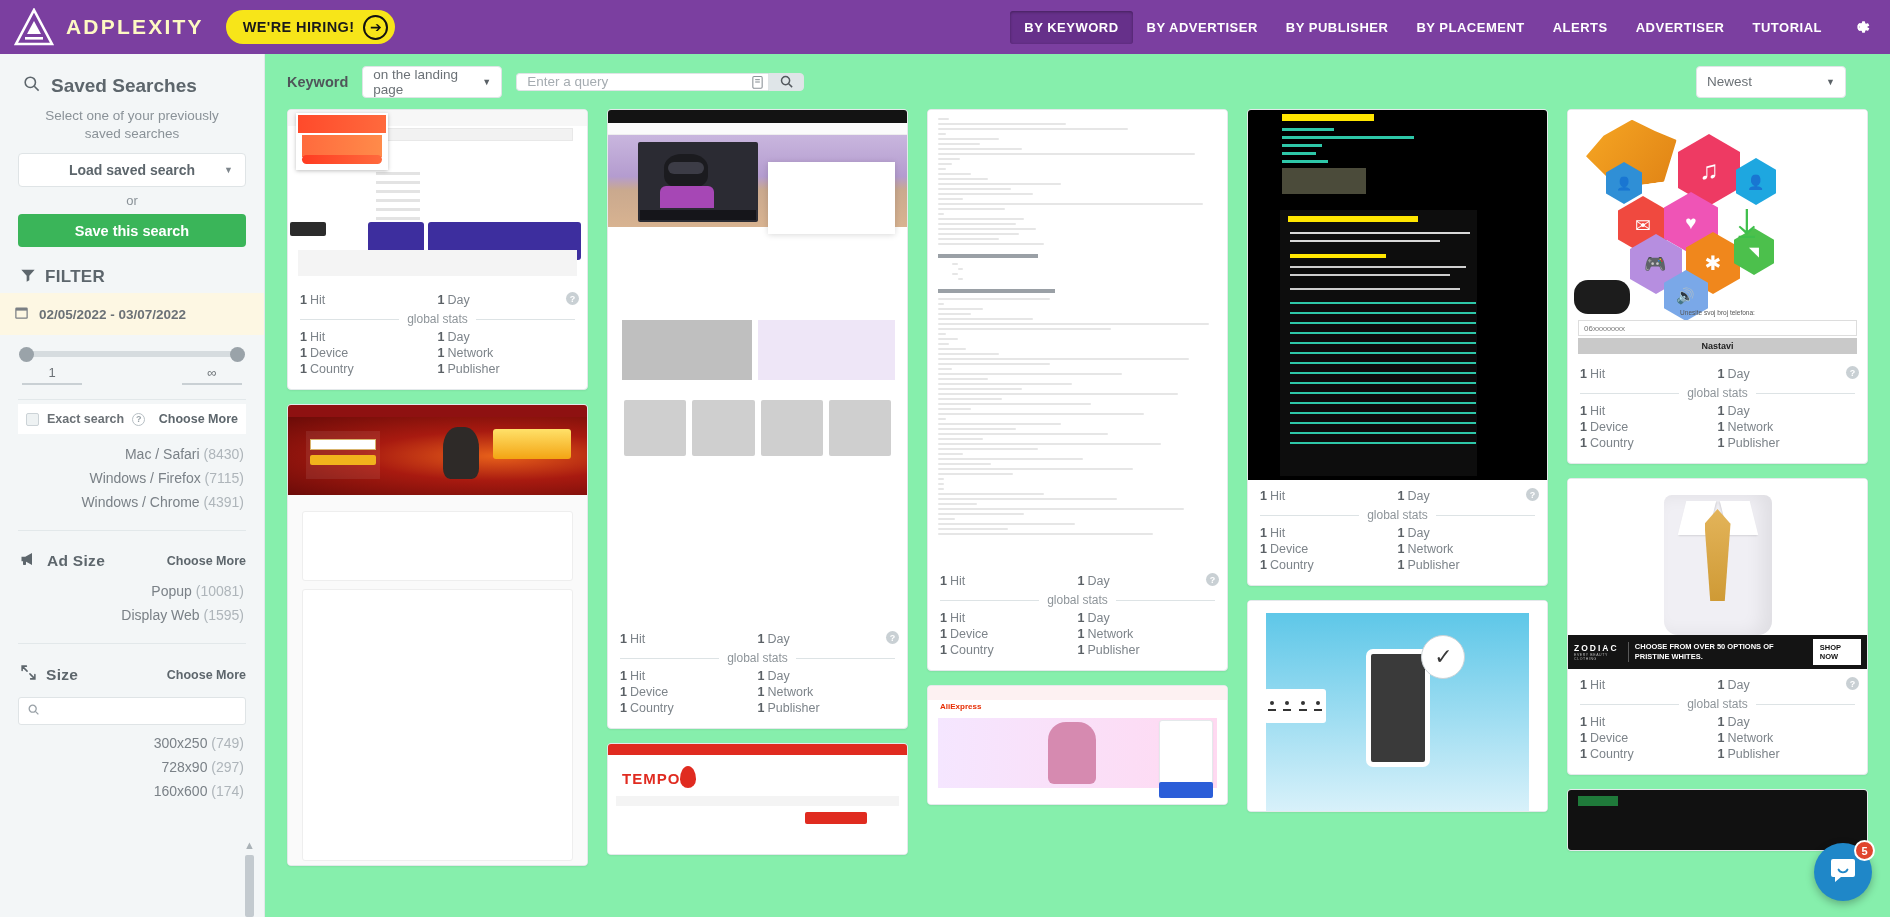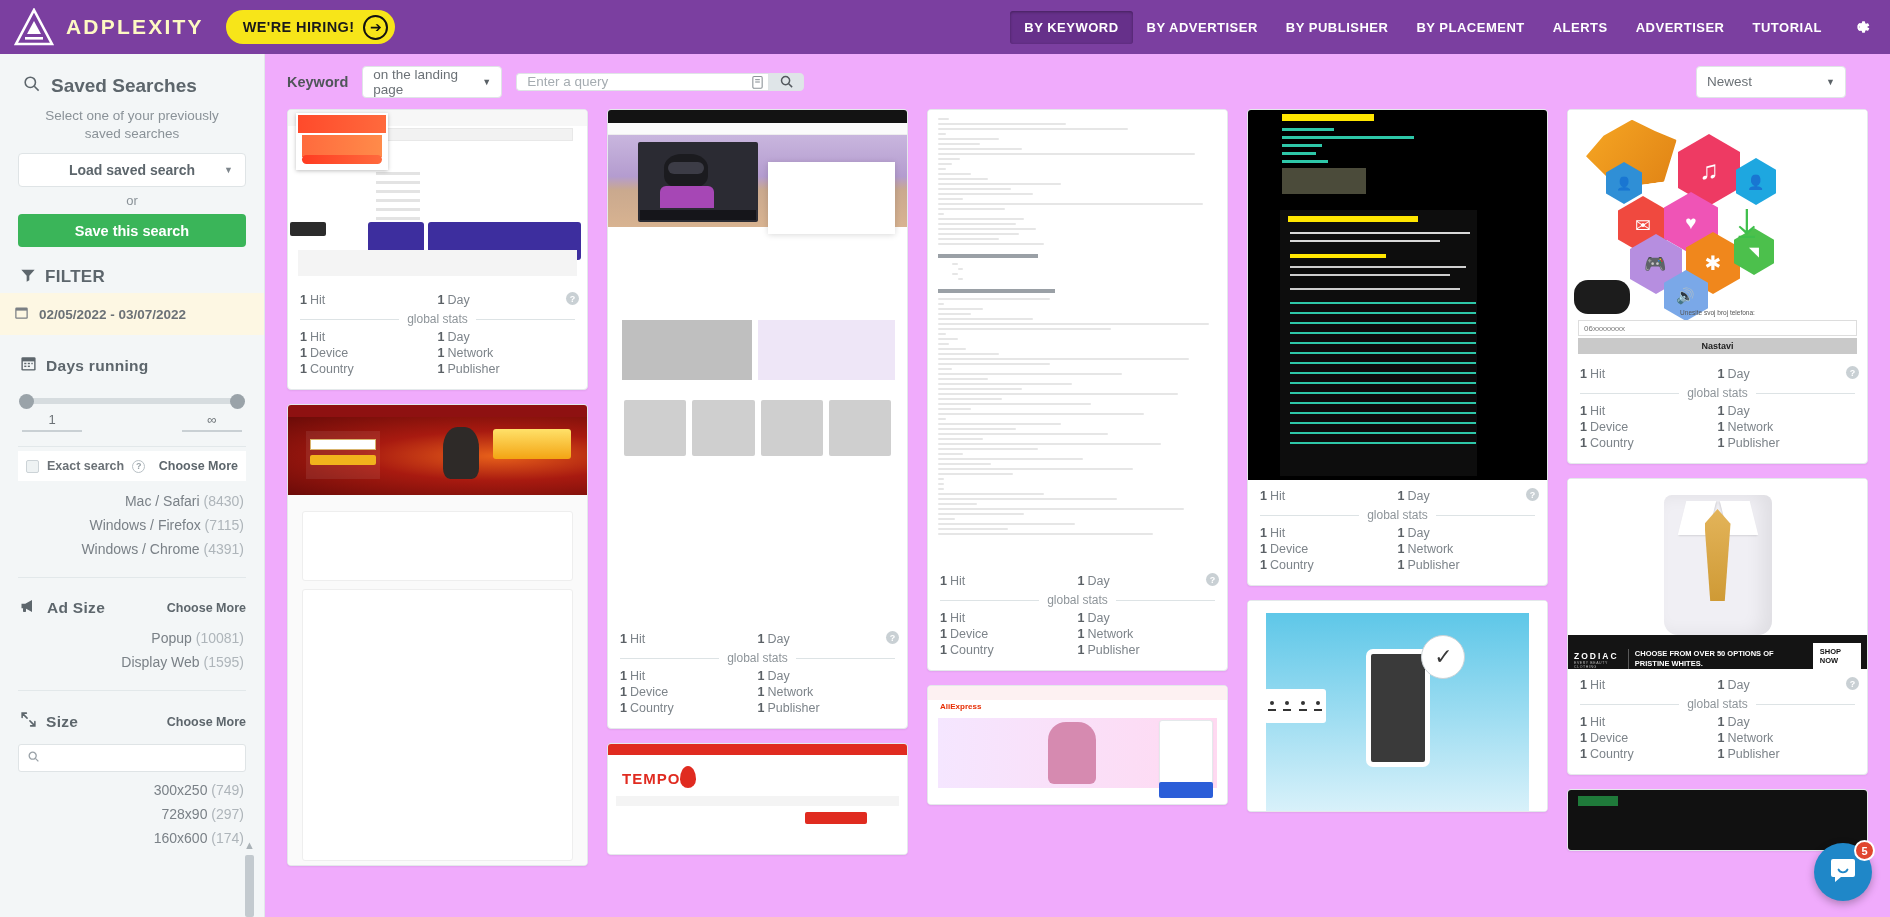--- a/index.html
+++ b/index.html
@@ -116,21 +116,21 @@
     height: 28px; border: 1px solid #dfe4e6; background: #fff; border-radius: 3px;
     display: flex; align-items: center; padding: 0 8px; margin: 6px 0 4px;
   }
   .scroll-hint {
     position: absolute; right: 10px; bottom: 0; width: 9px; height: 78px;
   }
   .scroll-hint .bar { position:absolute; top:16px; left:0; width: 9px; height: 62px; background: #c3cacf; border-radius: 2px; }
   .scroll-hint .up { position:absolute; top:0; left:-1px; font-size: 11px; color:#aab2b7; }
 
   
-  .main { flex: 1; background: #f0abfc; position: relative; overflow: hidden; }
+  .main { flex: 1; background: #86efac; position: relative; overflow: hidden; }
   .searchbar {
     height: 55px; display: flex; align-items: center; padding: 0 22px; gap: 14px;
   }
   .kw-label { font-size: 14.5px; font-weight: bold; color: #4f5559; }
   .kw-select {
     width: 140px; height: 32px; border: 1px solid #dfe4e6; border-radius: 4px; background: #fff;
     display: flex; align-items: center; padding: 0 10px; font-size: 13.5px; color: #6b7176;
     position: relative; cursor: pointer;
   }
   .kw-select .caret { position: absolute; right: 10px; font-size: 9px; color: #5a6166; }
@@ -287,21 +287,21 @@
   .shirt:before {
     content:""; position:absolute; top:6px; left:18px; width:30px; height:34px;
     background:#fff; transform:skewX(-14deg); box-shadow:1px 1px 2px rgba(0,0,0,.12);
   }
   .shirt:after {
     content:""; position:absolute; top:6px; right:18px; width:30px; height:34px;
     background:#fff; transform:skewX(14deg); box-shadow:-1px 1px 2px rgba(0,0,0,.12);
   }
   .tie { position:absolute; top:30px; left:50%; transform:translateX(-50%); width:26px; height:92px;
         background:linear-gradient(180deg,#e3b45a,#cf9a35); clip-path: polygon(50% 0%, 100% 16%, 78% 100%, 22% 100%, 0% 16%); z-index:2;}
-  .zbar { position:absolute; bottom:0; left:0; right:0; height:34px; background:#141414; display:flex; align-items:flex-end; padding:0 6px; gap:6px;}
+  .zbar { position:absolute; bottom:0; left:0; right:0; height:34px; background:#141414; display:flex; align-items:center; padding:0 6px; gap:6px;}
   .zbar .zname { font-size:8.5px; letter-spacing:2px; color:#fff; font-weight:bold; }
   .zbar .zsub { font-size:3.5px; color:#b9b9b9; letter-spacing:.6px;}
   .zbar .zdiv { width:1px; height:20px; background:#595959;}
   .zbar .ztxt { font-size:7.5px; color:#fff; font-weight:bold; line-height:1.35; }
   .zbar .zbtn { margin-left:auto; background:#fff; color:#111; font-size:7.5px; font-weight:bold; padding:4px 7px; }
 
   
   .phonecard { position:absolute; inset:0; background:#fff; }
   .phonecard .sky { position:absolute; top:12px; left:18px; right:18px; bottom:0;
      background:linear-gradient(180deg,#5ec7e8,#d8f1fa); }
@@ -427,34 +427,20 @@
     <div class="date-row">
       <span>
         <svg width="15" height="15" viewBox="0 0 24 24" fill="#7a7f84">
           <rect x="2" y="4" width="20" height="18" rx="2"></rect>
           <rect x="4" y="9" width="16" height="11" fill="#fdf7e3"></rect>
         </svg>
       </span>
       <span>02/05/2022 - 03/07/2022</span>
     </div>
 
-    <div class="sb-sec-head">
-      <span>
-        <svg width="17" height="17" viewBox="0 0 24 24" fill="#5d666c">
-          <rect x="2" y="3" width="20" height="19" rx="2"></rect>
-          <rect x="4" y="9" width="16" height="11" fill="#f3f6f7"></rect>
-          <rect x="6" y="11" width="3" height="2" fill="#5d666c"></rect>
-          <rect x="11" y="11" width="3" height="2" fill="#5d666c"></rect>
-          <rect x="16" y="11" width="2" height="2" fill="#5d666c"></rect>
-          <rect x="6" y="15" width="3" height="2" fill="#5d666c"></rect>
-          <rect x="11" y="15" width="3" height="2" fill="#5d666c"></rect>
-        </svg>
-      </span>
-      <h3>Days running</h3>
-    </div>
 
     <div class="slider-wrap">
       <div class="slider-track">
         <div class="slider-knob" style="left:-3px"></div>
         <div class="slider-knob" style="right:-3px"></div>
       </div>
       <div class="slider-vals">
         <div class="slider-val">1</div>
         <div class="slider-val">∞</div>
       </div>

